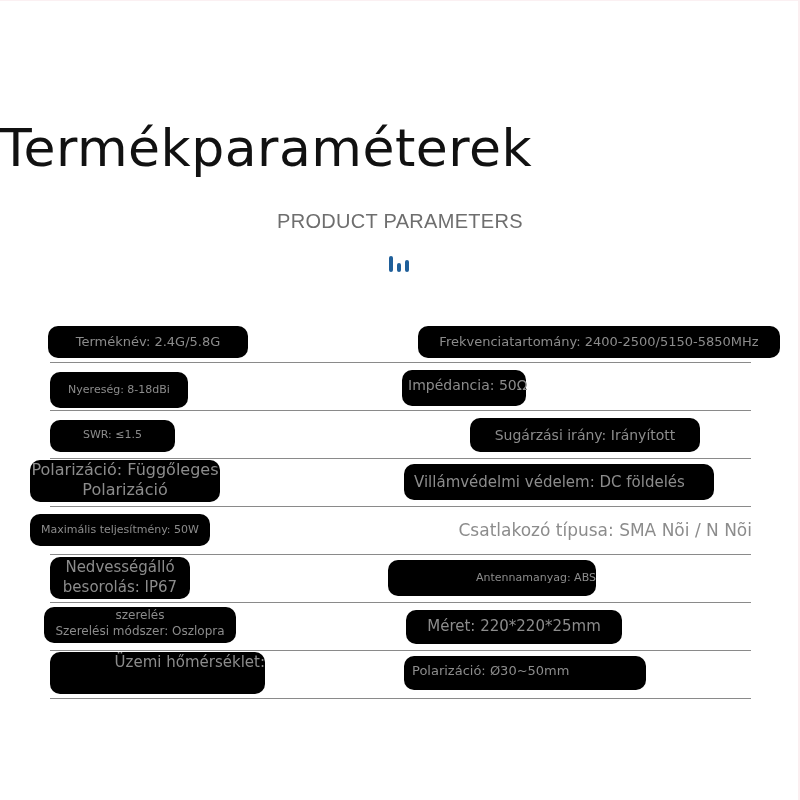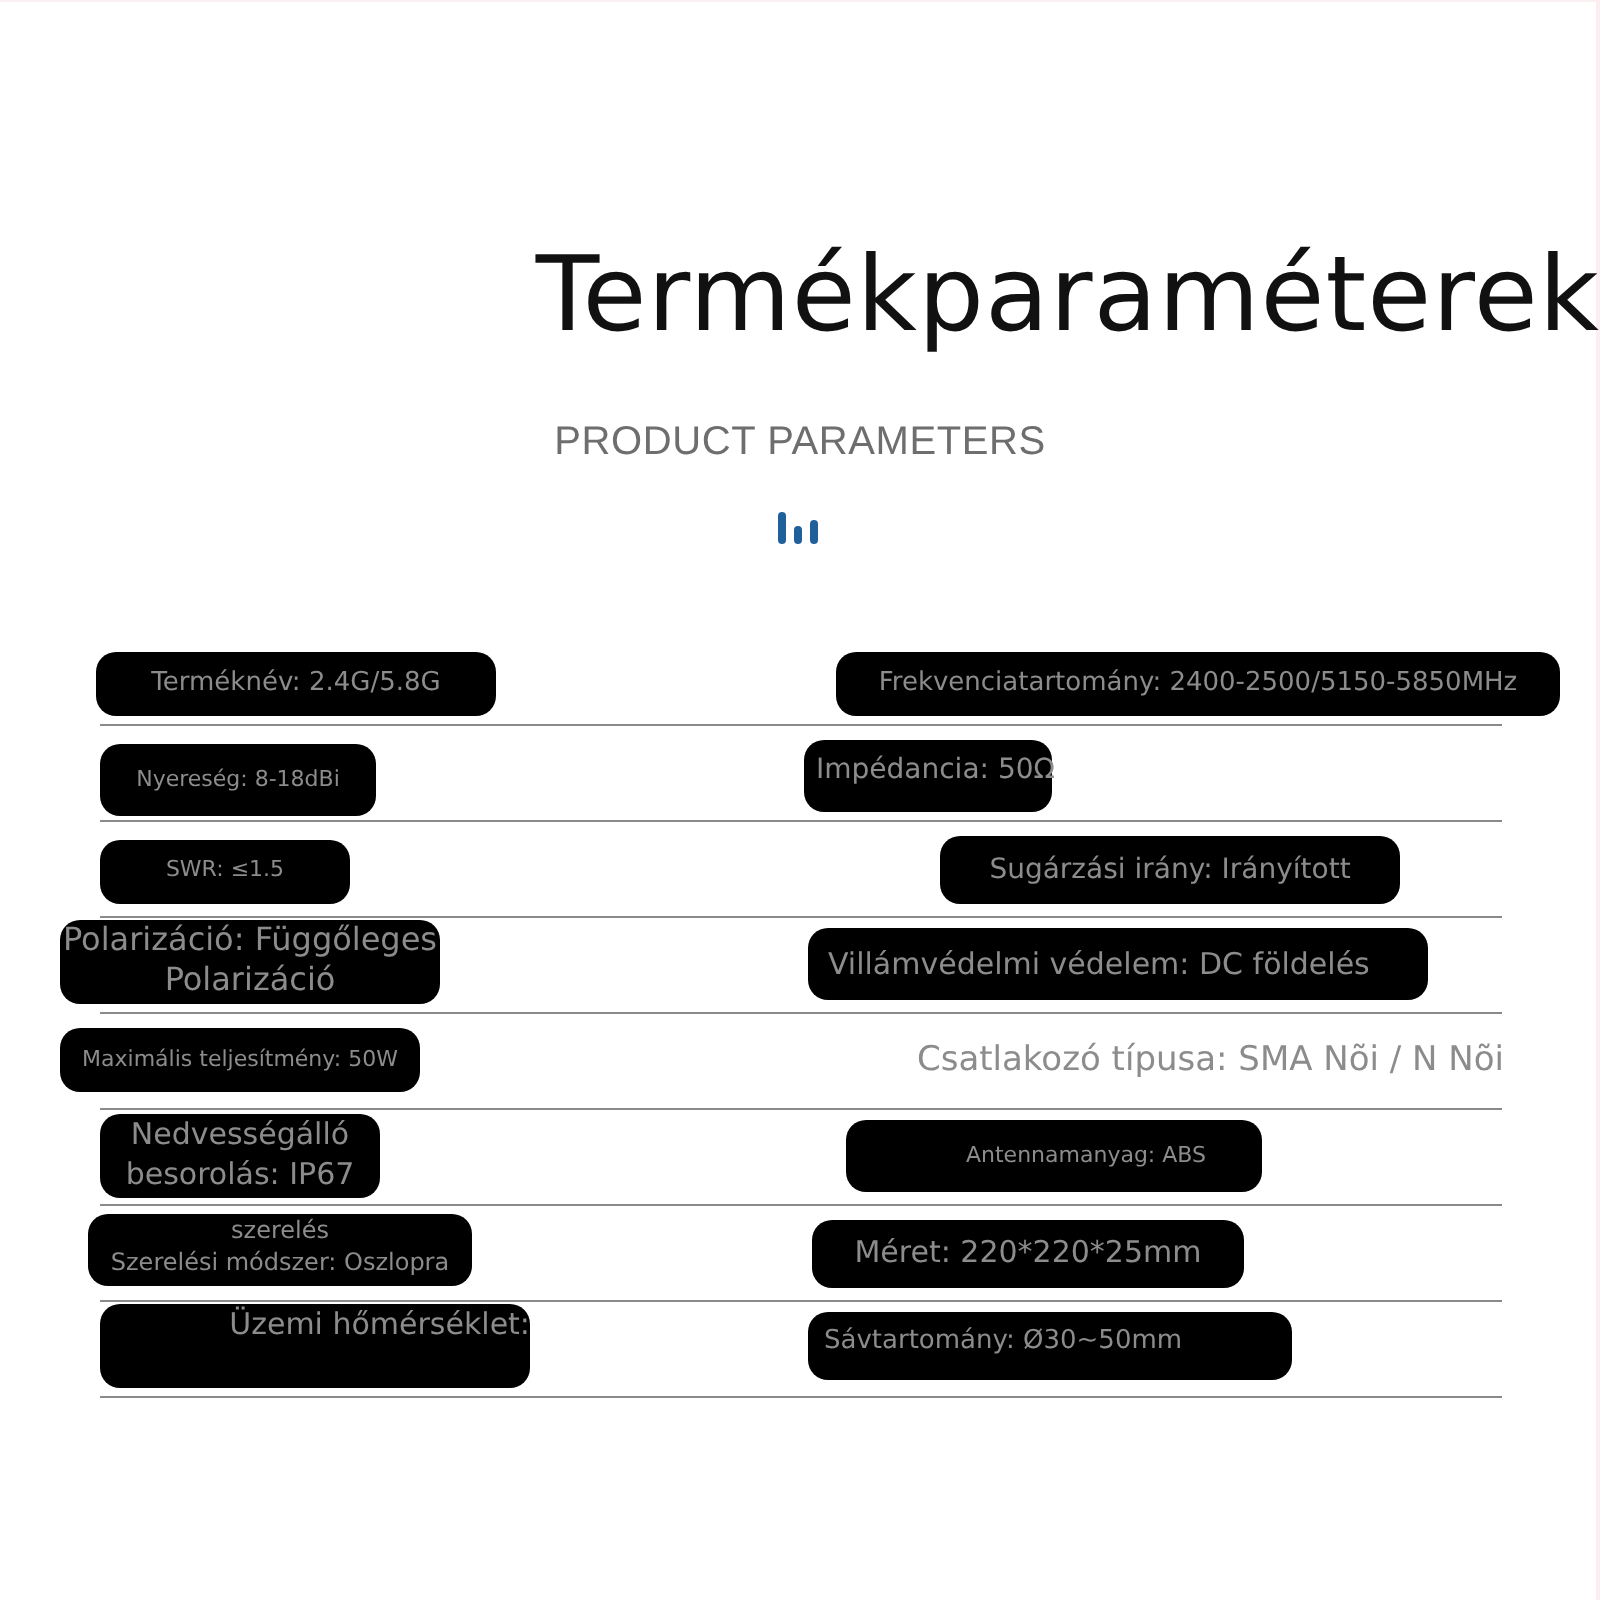--- a/index.html
+++ b/index.html
@@ -3,21 +3,21 @@
 <meta charset="utf-8">
 <style>
   html, body { margin: 0; padding: 0; }
   body {
     width: 800px; height: 800px; background: #ffffff; position: relative; overflow: hidden;
     font-family: "DejaVu Sans", sans-serif;
   }
   .edge-right { position: absolute; right: 0; top: 0; width: 2px; height: 800px; background: #fbeef0; }
   .edge-top { position: absolute; left: 0; top: 0; width: 800px; height: 1px; background: #fbf0f2; }
   .title {
-    position: absolute; left: 0; width: 800px; top: 118px; text-align: right;
+    position: absolute; left: 0; width: 800px; top: 118px; text-align: left;
     font-family: "DejaVu Sans", sans-serif; font-size: 52px; color: #111111; letter-spacing: 0.5px;
   }
   .subtitle {
     position: absolute; left: 0; width: 800px; top: 210px; text-align: center;
     font-family: "Liberation Sans", sans-serif; font-size: 20px; color: #6e6e6e; letter-spacing: 0.3px;
   }
   .bars { position: absolute; left: 389px; top: 254px; width: 24px; height: 18px; }
   .bars span { position: absolute; bottom: 0; width: 4px; border-radius: 2px; }
   .grid-line { position: absolute; left: 50px; width: 701px; height: 1px; background: #8a8a8a; }
   .cell {
@@ -68,15 +68,15 @@
 </div>
 <div class="cell bg" style="left:50px;top:652px;width:215px;height:42px;font-size:15px;line-height:20px;text-align:right;">
   <div>Üzemi hőmérséklet:</div>
 </div>
 
 <div class="cell bg" style="left:418px;top:326px;width:362px;height:32px;font-size:13px;line-height:32px;">Frekvenciatartomány: 2400-2500/5150-5850MHz</div>
 <div class="cell bg" style="left:402px;top:370px;width:118px;height:36px;font-size:14px;line-height:30px;text-align:left;padding-left:6px;">Impédancia: 50Ω</div>
 <div class="cell bg" style="left:470px;top:418px;width:230px;height:34px;font-size:14px;line-height:34px;">Sugárzási irány: Irányított</div>
 <div class="cell bg" style="left:404px;top:464px;width:300px;height:36px;font-size:15px;line-height:36px;text-align:left;padding-left:10px;">Villámvédelmi védelem: DC földelés</div>
 <div class="cell" style="left:440px;top:512px;width:312px;height:36px;font-size:17px;line-height:36px;text-align:right;">Csatlakozó típusa: SMA Nõi / N Nõi</div>
-<div class="cell bg" style="left:423px;top:560px;width:176px;height:36px;font-size:11px;line-height:36px;text-align:center;padding-left:32px;">Antennamanyag: ABS</div>
+<div class="cell bg" style="left:388px;top:560px;width:176px;height:36px;font-size:11px;line-height:36px;text-align:right;padding-left:32px;">Antennamanyag: ABS</div>
 <div class="cell bg" style="left:406px;top:610px;width:216px;height:34px;font-size:15px;line-height:32px;">Méret: 220*220*25mm</div>
-<div class="cell bg" style="left:404px;top:656px;width:234px;height:34px;font-size:13px;line-height:30px;text-align:left;padding-left:8px;">Sávtartomány: Ø30~50mm</div>
+<div class="cell bg" style="left:404px;top:656px;width:234px;height:34px;font-size:13px;line-height:30px;text-align:left;padding-left:8px;">Polarizáció: Ø30~50mm</div>
 
 </body></html>

